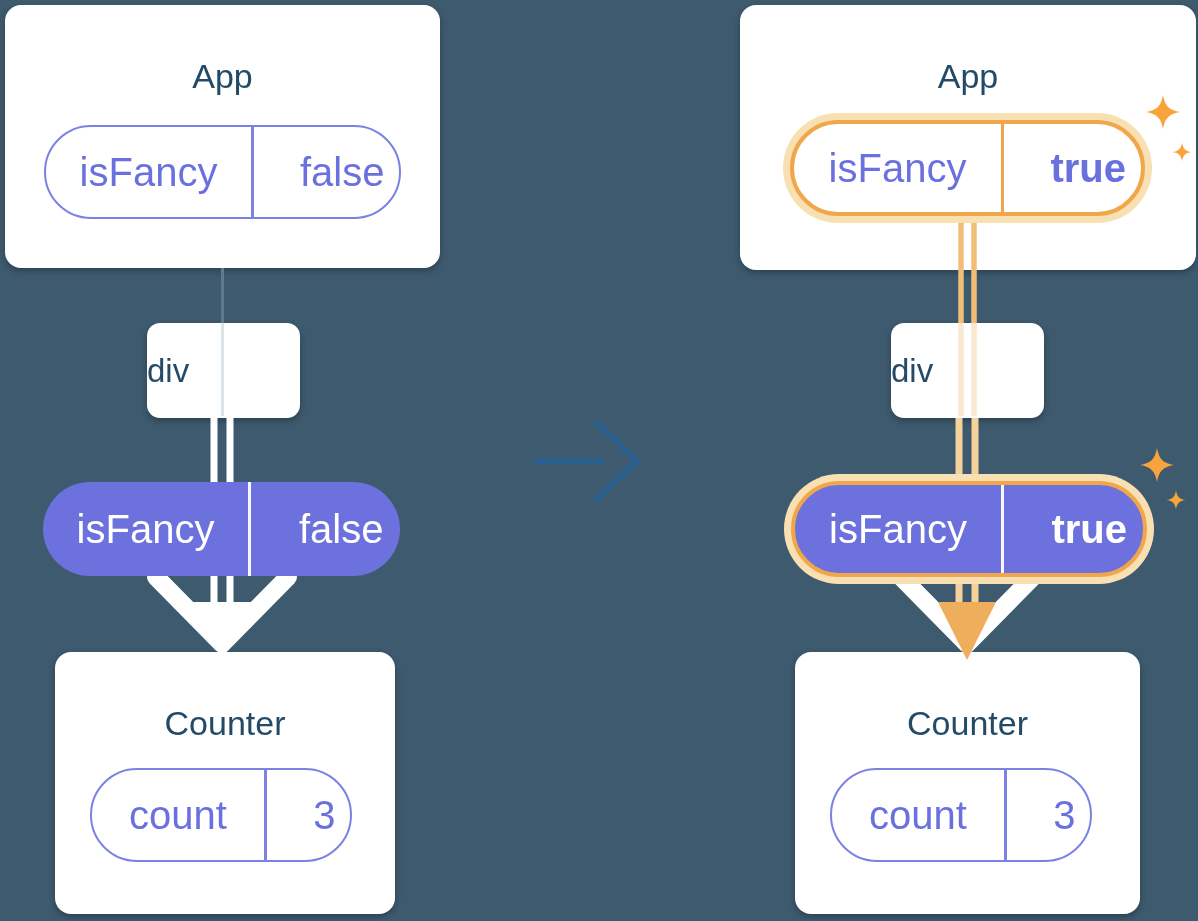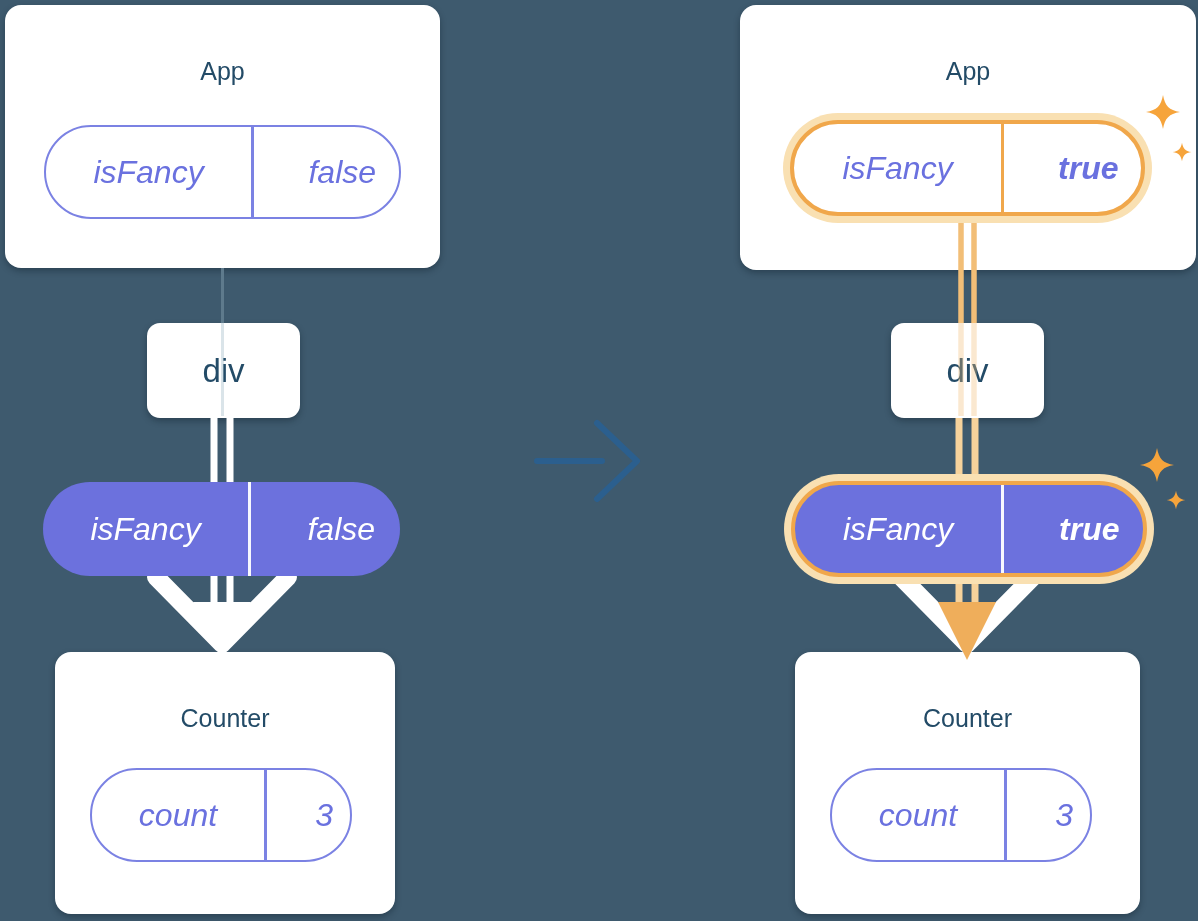--- a/index.html
+++ b/index.html
@@ -15,45 +15,44 @@
   .card {
     position: absolute;
     background: #FFFFFF;
     border-radius: 16px;
     box-shadow: 0 3px 6px rgba(8,22,34,0.35);
   }
   .big-title {
     position: absolute;
     left: 0; right: 0;
     text-align: center;
-    font-size: 25px;
+    font-size: 34px;
     font-weight: 500;
     color: #234B67;
   }
   .small-card {
     display: flex;
     align-items: center;
-    justify-content: center;
+    justify-content: flex-start;
     font-size: 33px;
     color: #234B67;
     border-radius: 13px;
   }
   .pill {
     position: absolute;
     display: flex;
     align-items: stretch;
     border-radius: 999px;
     z-index: 4;
   }
   .cell {
     display: flex;
     align-items: center;
     justify-content: center;
-    font-size: 32px;
-    font-style: italic;
+    font-size: 40px;
   }
   .cell.grow { flex: 1; margin-left: 32px; }
   .outline-pill {
     background: #FFFFFF;
     border: 2.5px solid #7B82E3;
     color: #6A71DF;
   }
   .outline-pill .divider { width: 2.5px; background: #7B82E3; }
   .fill-pill {
     background: #6C71DD;

